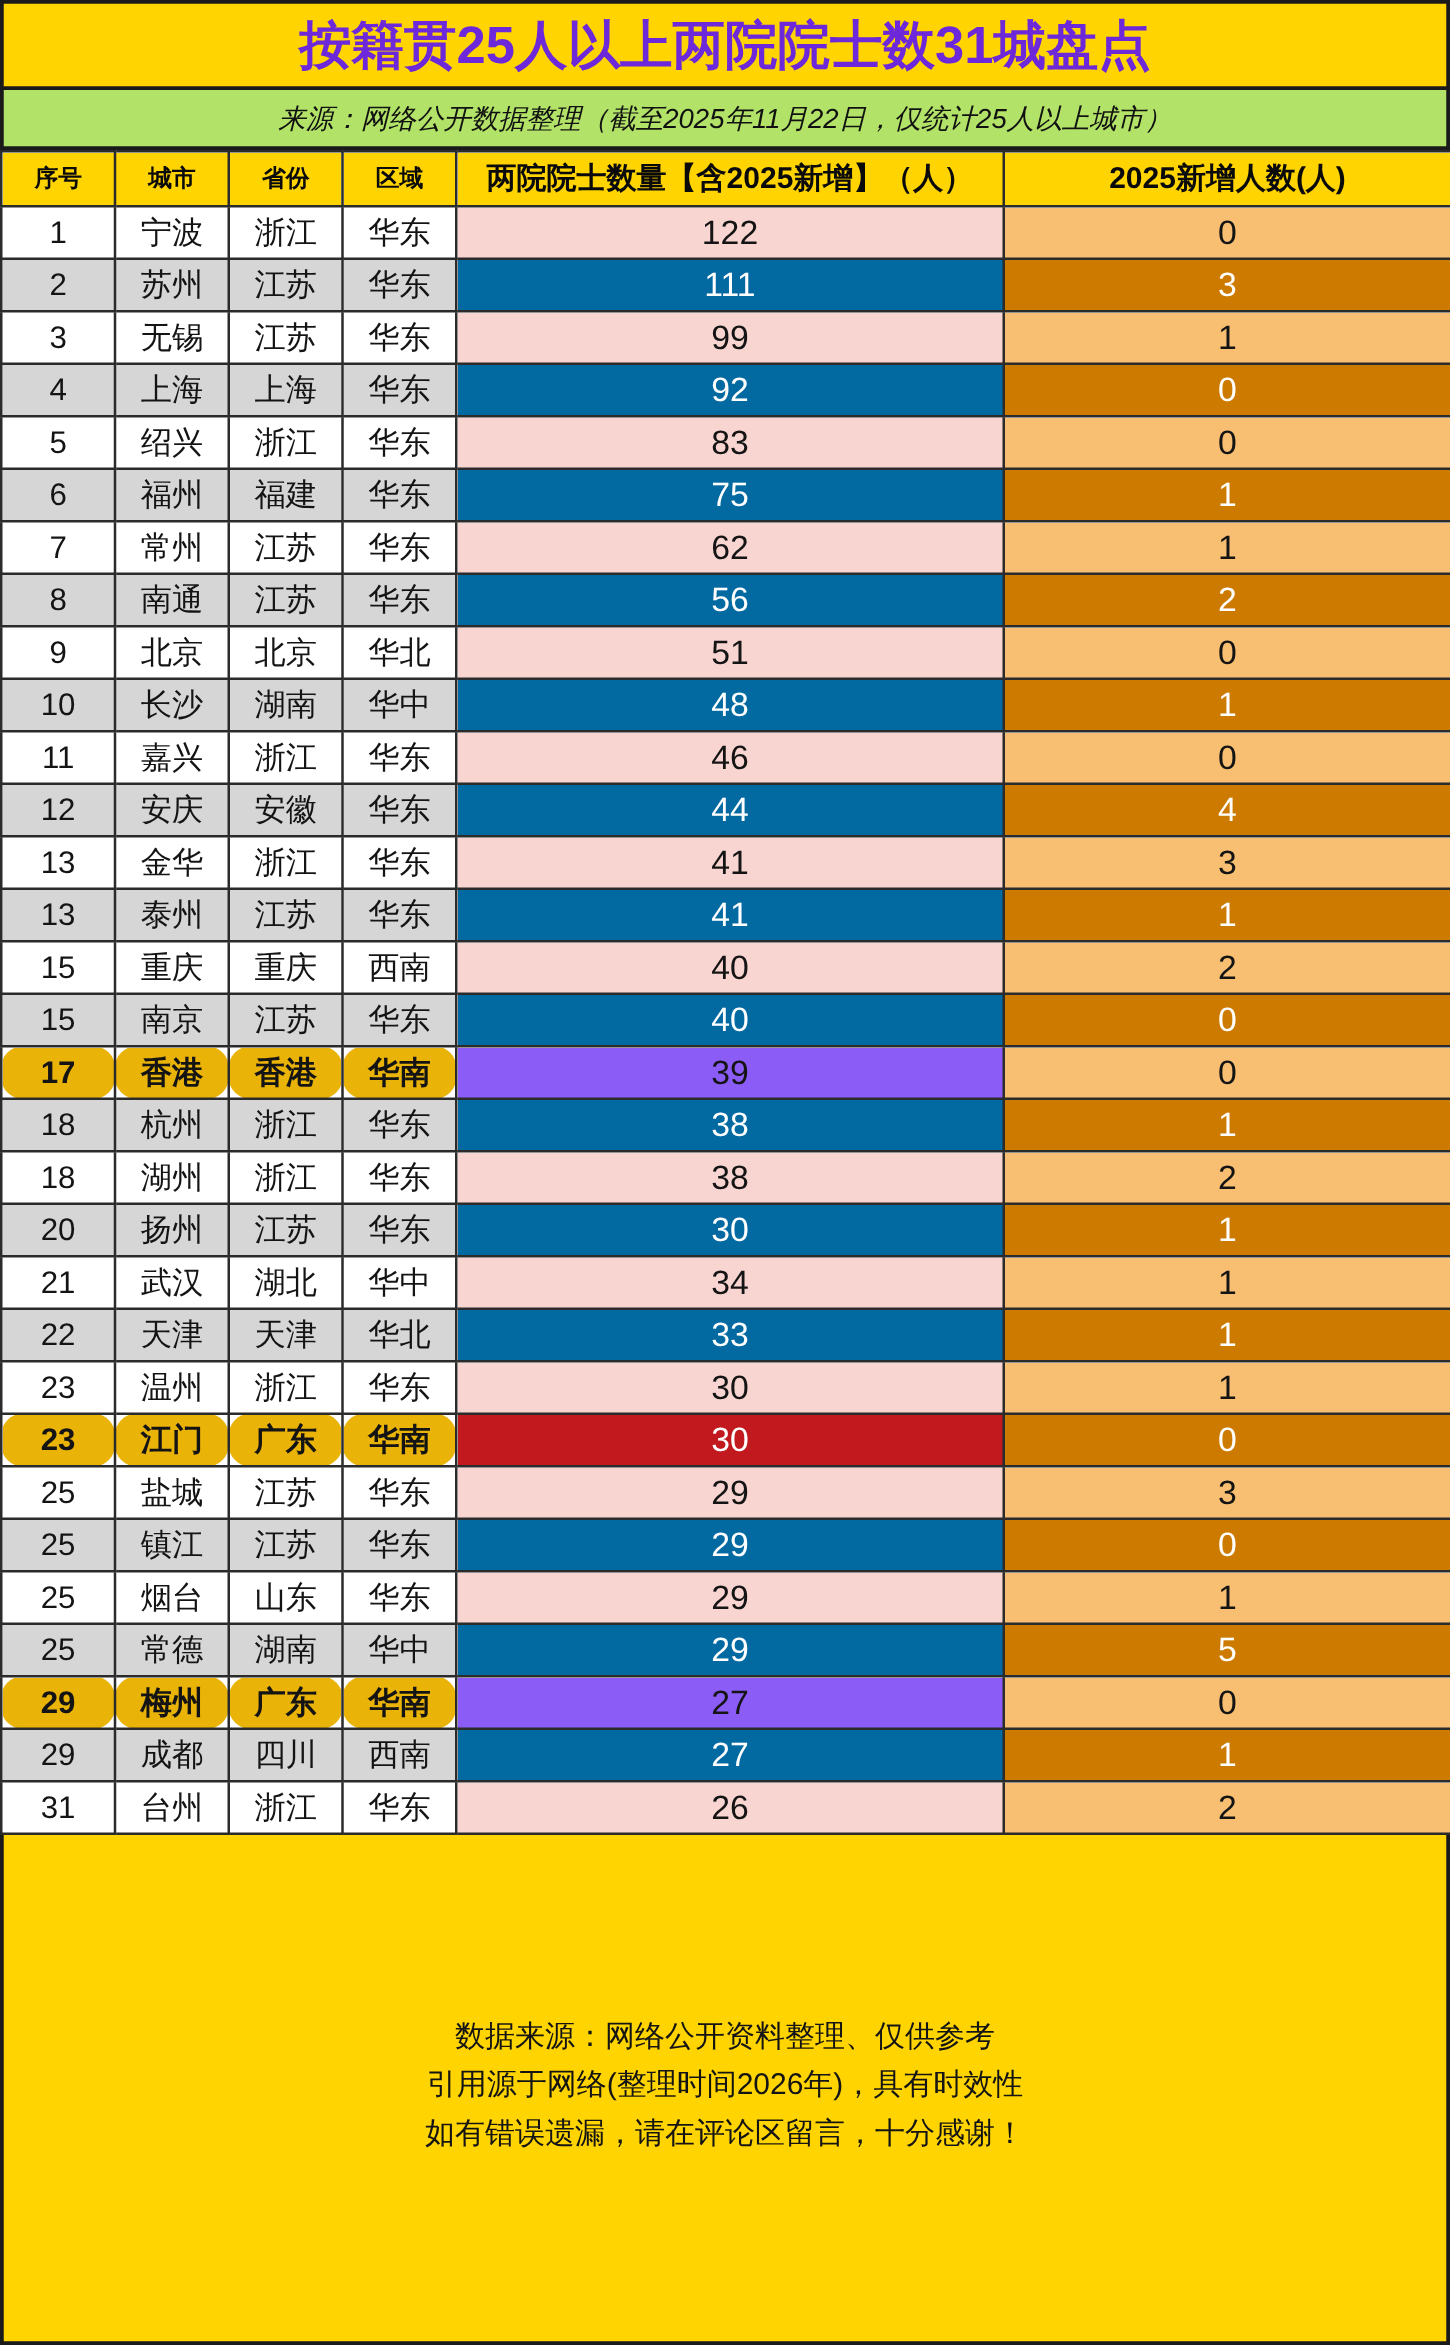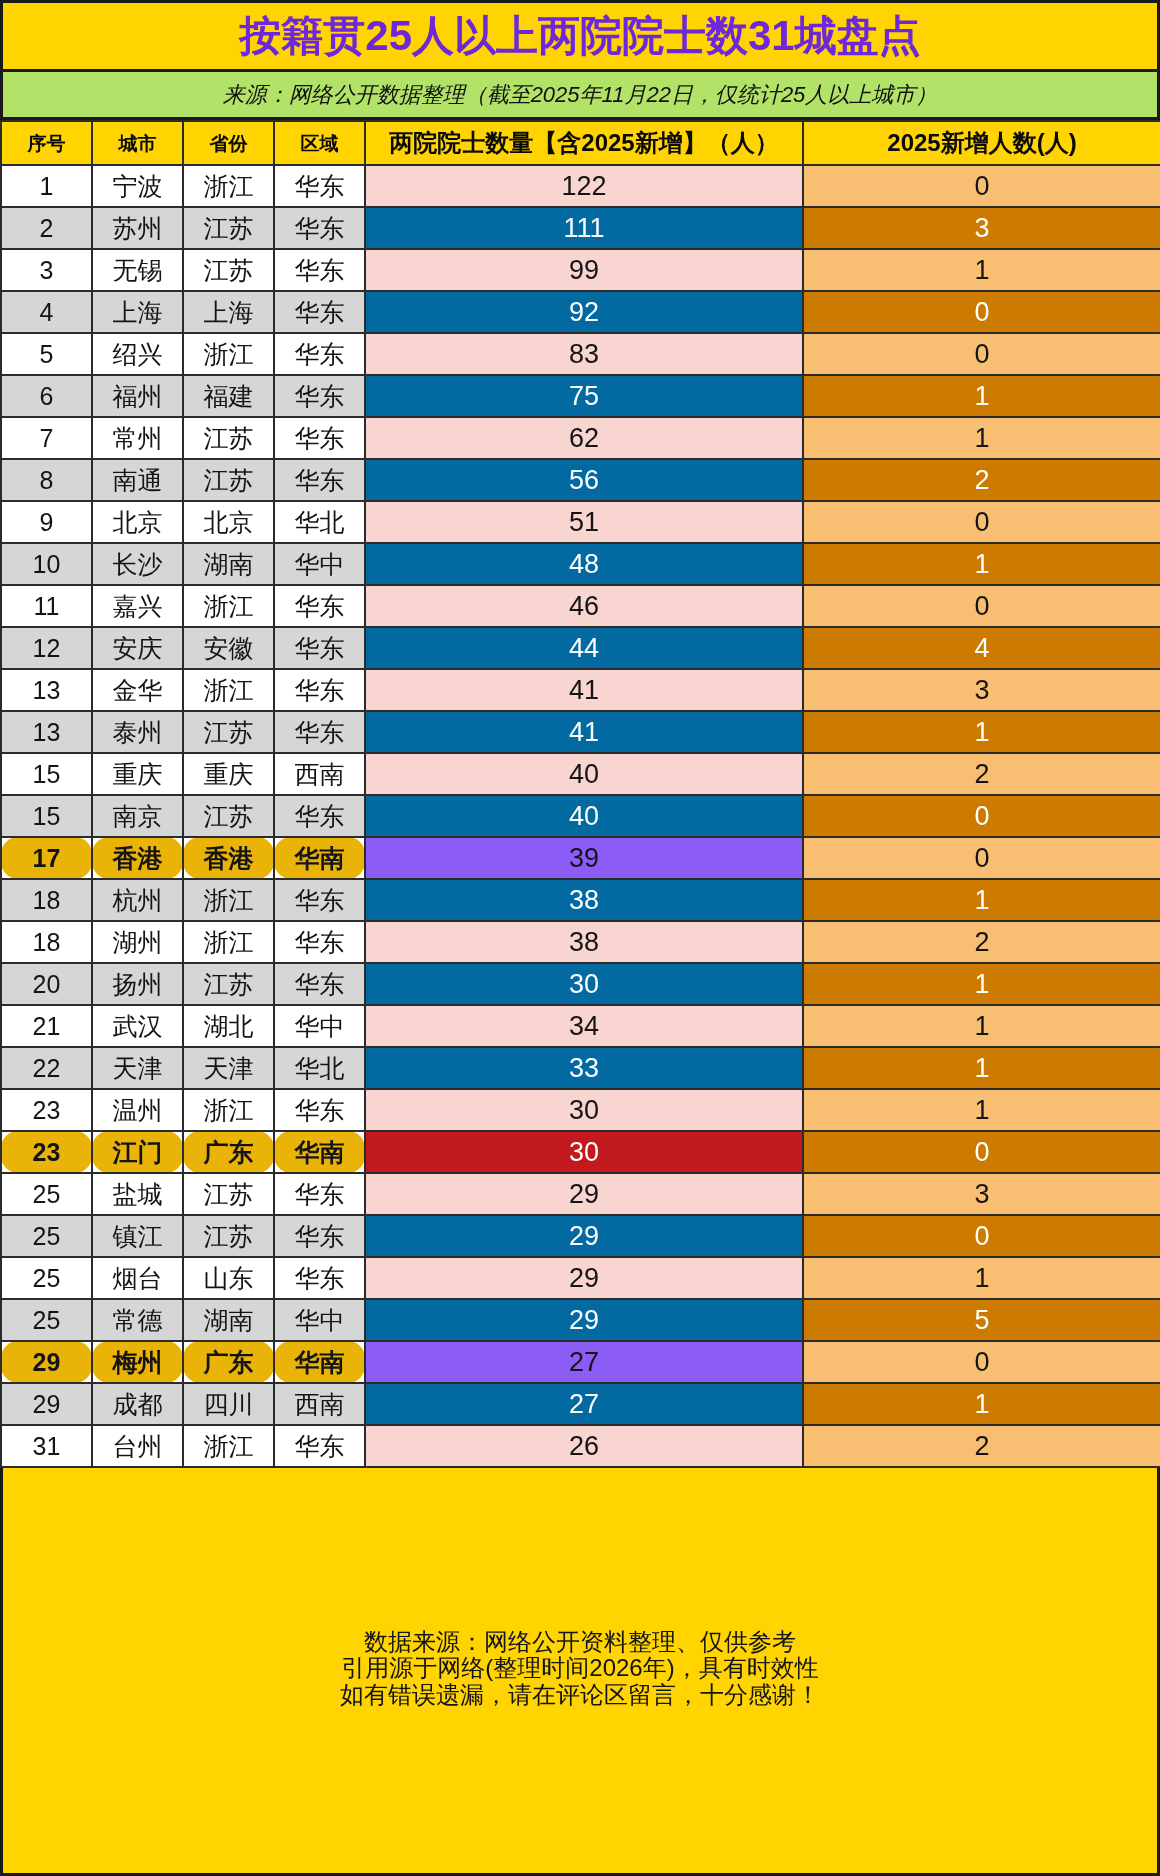--- a/index.html
+++ b/index.html
@@ -114,20 +114,21 @@
   
   .footer {
     background: #ffd400;
     border: 3px solid #1a1a1a;
     border-top: none;
     flex: 1 1 auto;
     display: flex;
     flex-direction: column;
     align-items: center;
     justify-content: center;
+    gap: 12px;
     padding: 10px 0 14px 0;
   }
   .footer-line {
     font-size: 24px;
     color: #141414;
     white-space: nowrap;
     line-height: 1.1;
   }
 </style>
 </head>

